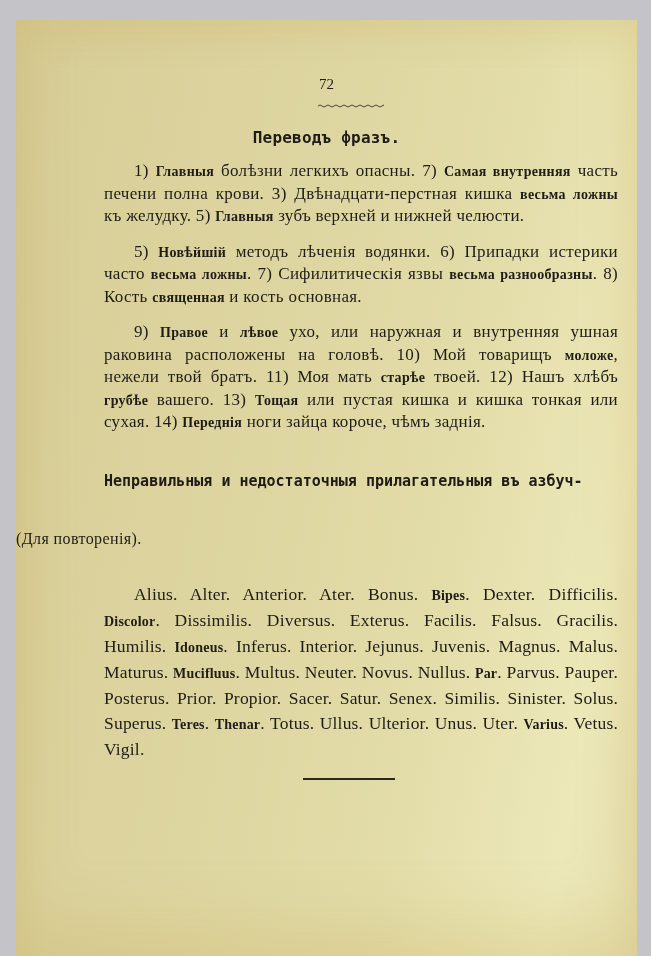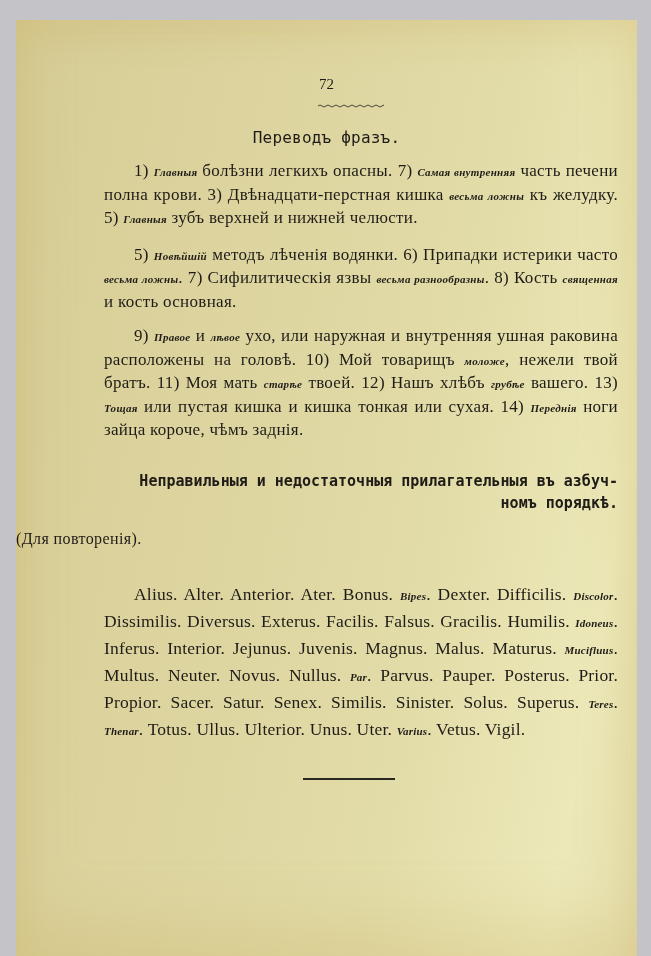--- a/index.html
+++ b/index.html
@@ -28,42 +28,42 @@
     position: absolute;
     left: 302px; top: 84px;
     width: 66px; height: 4px;
   }
   .title {
     position: absolute;
     left: 0; right: 0;
     top: 108px;
     text-align: center;
     font-family: "DejaVu Sans Mono", "Liberation Mono", monospace;
-    font-weight: normal;
+    font-weight: bold;
     font-size: 16px;
     letter-spacing: 0.2px;
   }
   .body-text {
     position: absolute;
     left: 88px;
     width: 514px;
     font-family: "Liberation Serif", "DejaVu Serif", serif;
     font-size: 17px;
     line-height: 21.5px;
     text-align: justify;
     letter-spacing: 0.3px;
   }
   .para { text-indent: 30px; margin: 0; }
   .para + .para { margin-top: 13px; }
-  .it { font-style: italic; font-weight: bold; font-size: 11px; }
+  .it { font-weight: bold; font-size: 14px; }
   .section-title {
     position: absolute;
     left: 88px; width: 514px;
     top: 450px;
-    text-align: right;
+    text-align: left;
     font-family: "DejaVu Sans Mono", "Liberation Mono", monospace;
     font-weight: bold;
     font-size: 15px;
     line-height: 22px;
   }
   .subtitle {
     position: absolute;
     left: 0; right: 0;
     top: 510px;
     text-align: left;
@@ -107,21 +107,20 @@
   <div class="title">Переводъ фразъ.</div>
 
   <div class="body-text" style="top:140px;">
     <p class="para"><span>1) </span><span class="it">Главныя</span><span> болѣзни легкихъ опасны. 7) </span><span class="it">Самая внутренняя</span><span> часть печени полна крови. 3) Двѣнадцати-перстная кишка </span><span class="it">весьма ложны</span><span> къ желудку. 5) </span><span class="it">Главныя</span><span> зубъ верхней и нижней челюсти.</span></p>
     <p class="para"><span>5) </span><span class="it">Новѣйшій</span><span> методъ лѣченія водянки. 6) Припадки истерики часто </span><span class="it">весьма ложны</span><span>. 7) Сифилитическія язвы </span><span class="it">весьма разнообразны</span><span>. 8) Кость </span><span class="it">священная</span><span> и кость основная.</span></p>
     <p class="para"><span>9) </span><span class="it">Правое</span><span> и </span><span class="it">лѣвое</span><span> ухо, или наружная и внутренняя ушная раковина расположены на головѣ. 10) Мой товарищъ </span><span class="it">моложе</span><span>, нежели твой братъ. 11) Моя мать </span><span class="it">старѣе</span><span> твоей. 12) Нашъ хлѣбъ </span><span class="it">грубѣе</span><span> вашего. 13) </span><span class="it">Тощая</span><span> или пустая кишка и кишка тонкая или сухая. 14) </span><span class="it">Переднія</span><span> ноги зайца короче, чѣмъ заднія.</span></p>
   </div>
 
   <div class="section-title">
     <div>Неправильныя и недостаточныя прилагательныя въ азбуч-</div>
-    <div>номъ порядкѣ.</div>
   </div>
 
   <div class="subtitle">(Для повторенія).</div>
 
   <p class="latin"><span>Alius. Alter. Anterior. Ater. Bonus. </span><span class="it">Bipes</span><span>. Dexter. Difficilis. </span><span class="it">Discolor</span><span>. Dissimilis. Diversus. Exterus. Facilis. Falsus. Gracilis. Humilis. </span><span class="it">Idoneus</span><span>. Inferus. Interior. Jejunus. Juvenis. Magnus. Malus. Maturus. </span><span class="it">Mucifluus</span><span>. Multus. Neuter. Novus. Nullus. </span><span class="it">Par</span><span>. Parvus. Pauper. Posterus. Prior. Propior. Sacer. Satur. Senex. Similis. Sinister. Solus. Superus. </span><span class="it">Teres</span><span>. </span><span class="it">Thenar</span><span>. Totus. Ullus. Ulterior. Unus. Uter. </span><span class="it">Varius</span><span>. Vetus. Vigil.</span></p>
 
   <div class="end-rule"></div>
   <div class="bottom-tear"></div>
 </div>
 

